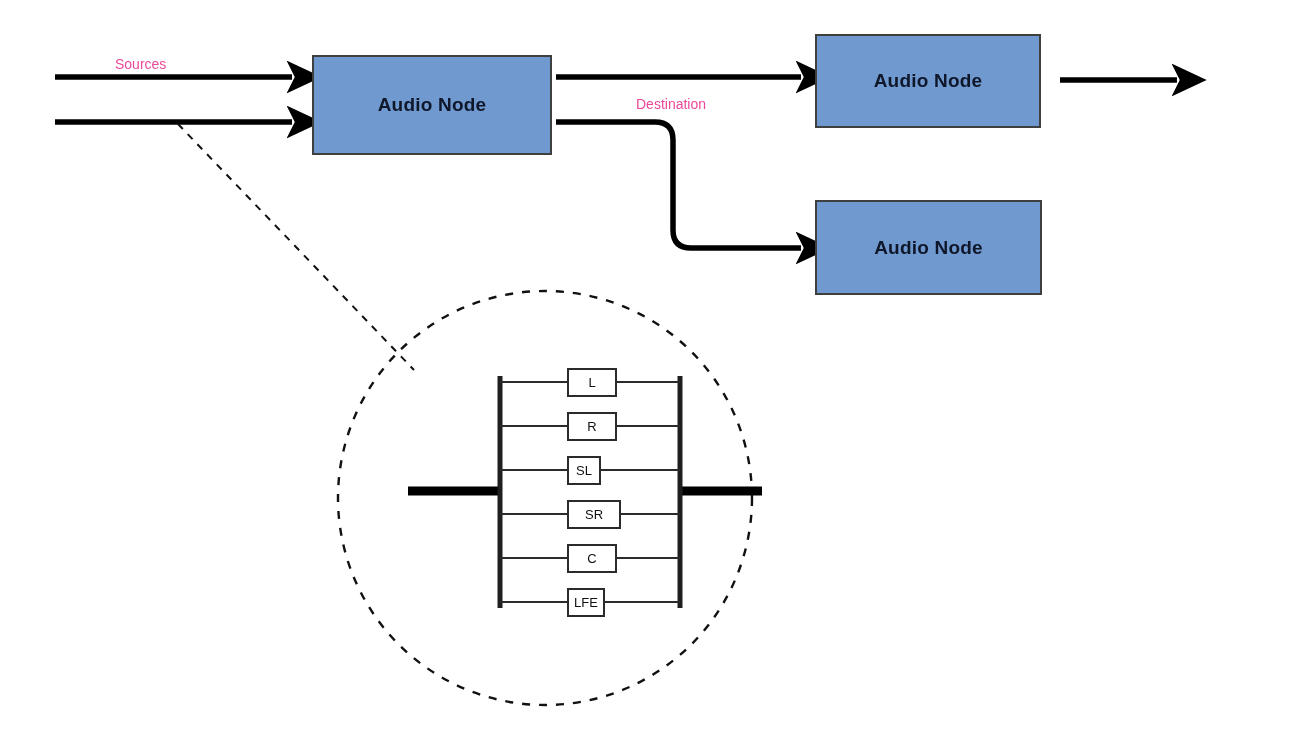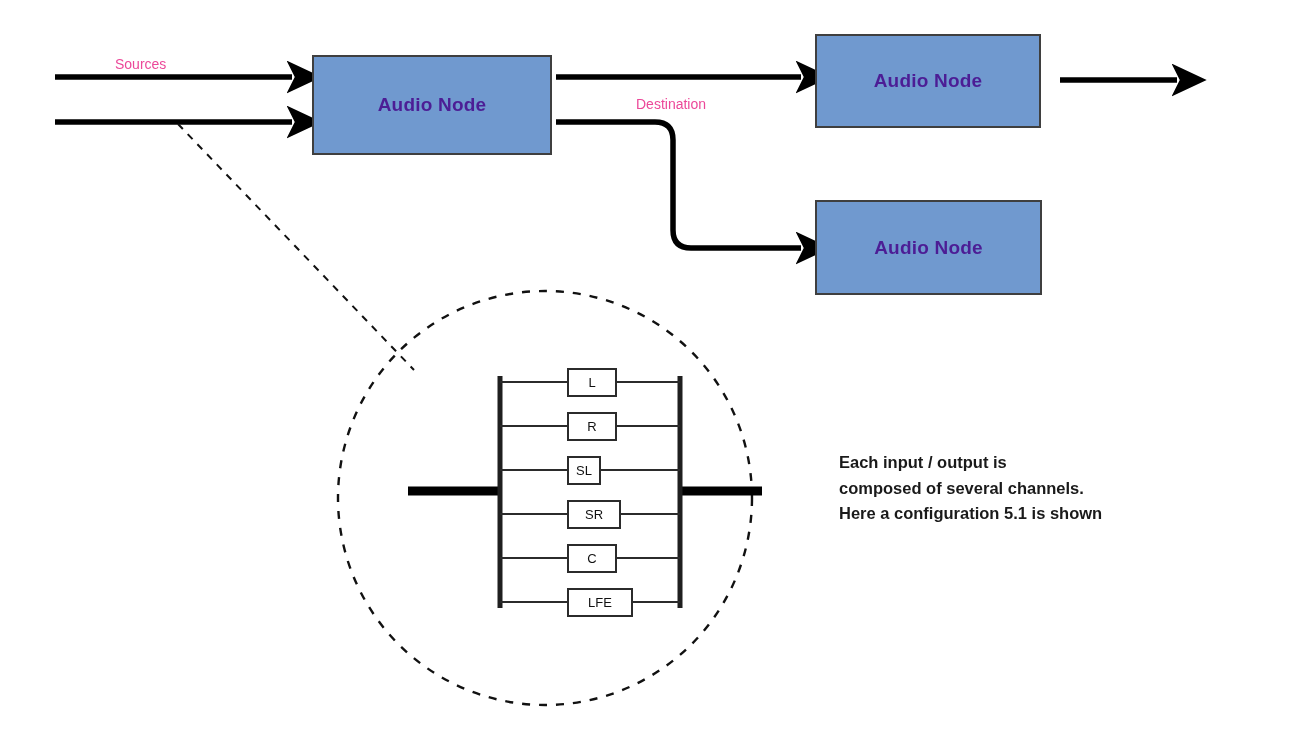--- a/index.html
+++ b/index.html
@@ -32,21 +32,21 @@
     background: #7099CF;
     border: 2px solid #3F3F3F;
     display: flex;
     align-items: center;
     justify-content: center;
   }
   .node-label {
     font-family: "Liberation Sans", sans-serif;
     font-weight: bold;
     font-size: 19px;
-    color: #4c1d95;
+    color: #0f172a;
     letter-spacing: 0.2px;
     white-space: nowrap;
   }
   .flow-label {
     position: absolute;
     font-family: "Liberation Sans", sans-serif;
     font-size: 14px;
     color: #ec4899;
     white-space: nowrap;
   }
@@ -151,21 +151,18 @@
   </div>
 
   <div class="chan-box" style="left:567px; top:500px; width:54px; height:29px;">
     <span class="chan-label">SR</span>
   </div>
 
   <div class="chan-box" style="left:567px; top:544px; width:50px; height:29px;">
     <span class="chan-label">C</span>
   </div>
 
-  <div class="chan-box" style="left:567px; top:588px; width:66px; height:29px;text-align:center;">
+  <div class="chan-box" style="left:567px; top:588px; width:38px; height:29px;text-align:center;">
     <span class="chan-label">LFE</span>
   </div>
 
-  <div id="annotation">Each input / output is
-composed of several channels.
-Here a configuration 5.1 is shown</div>
 
 </div>
 
 </body></html>

